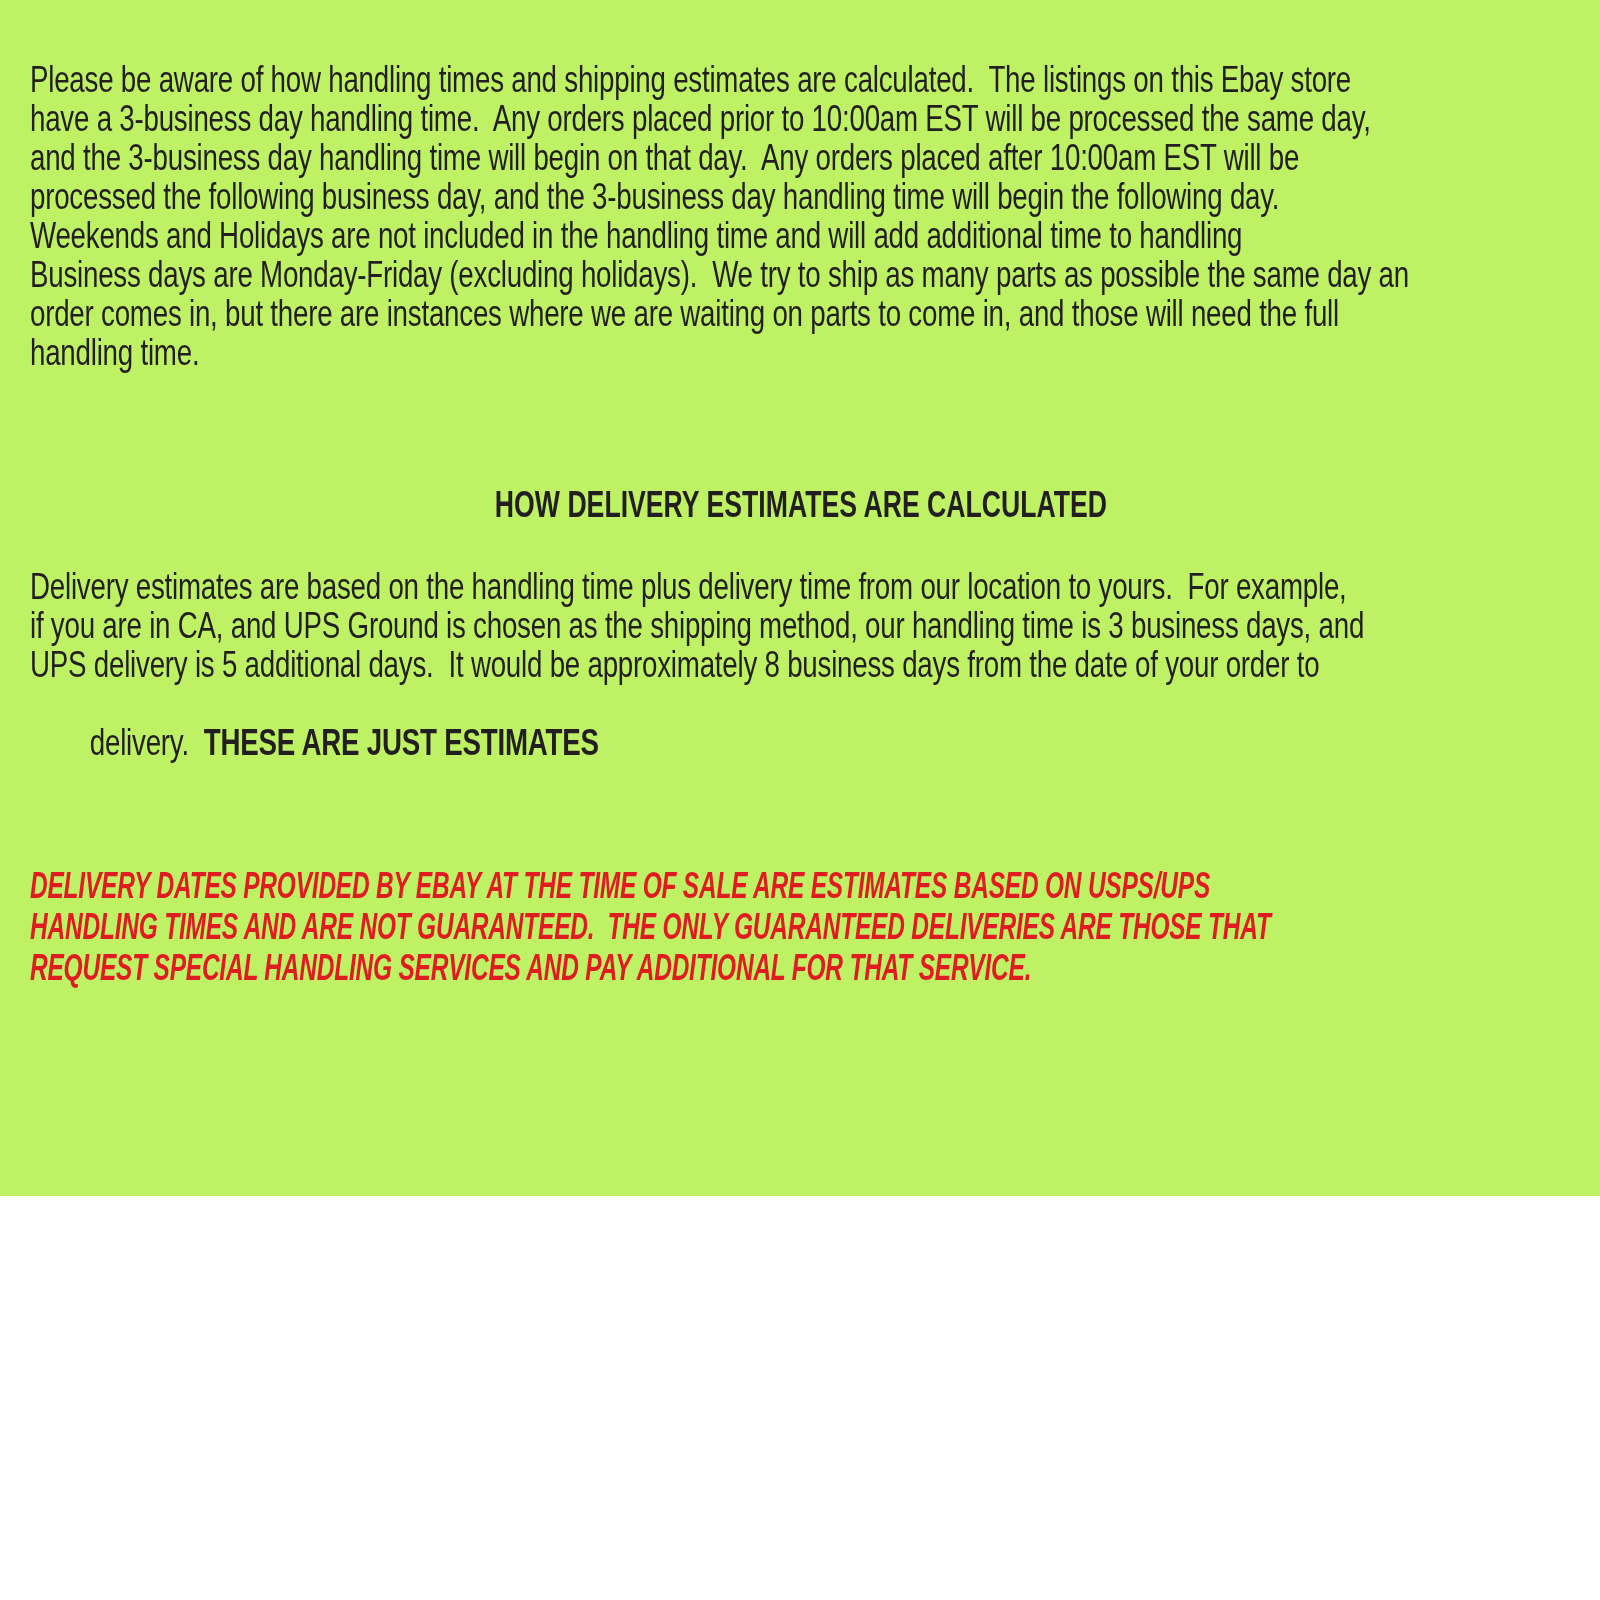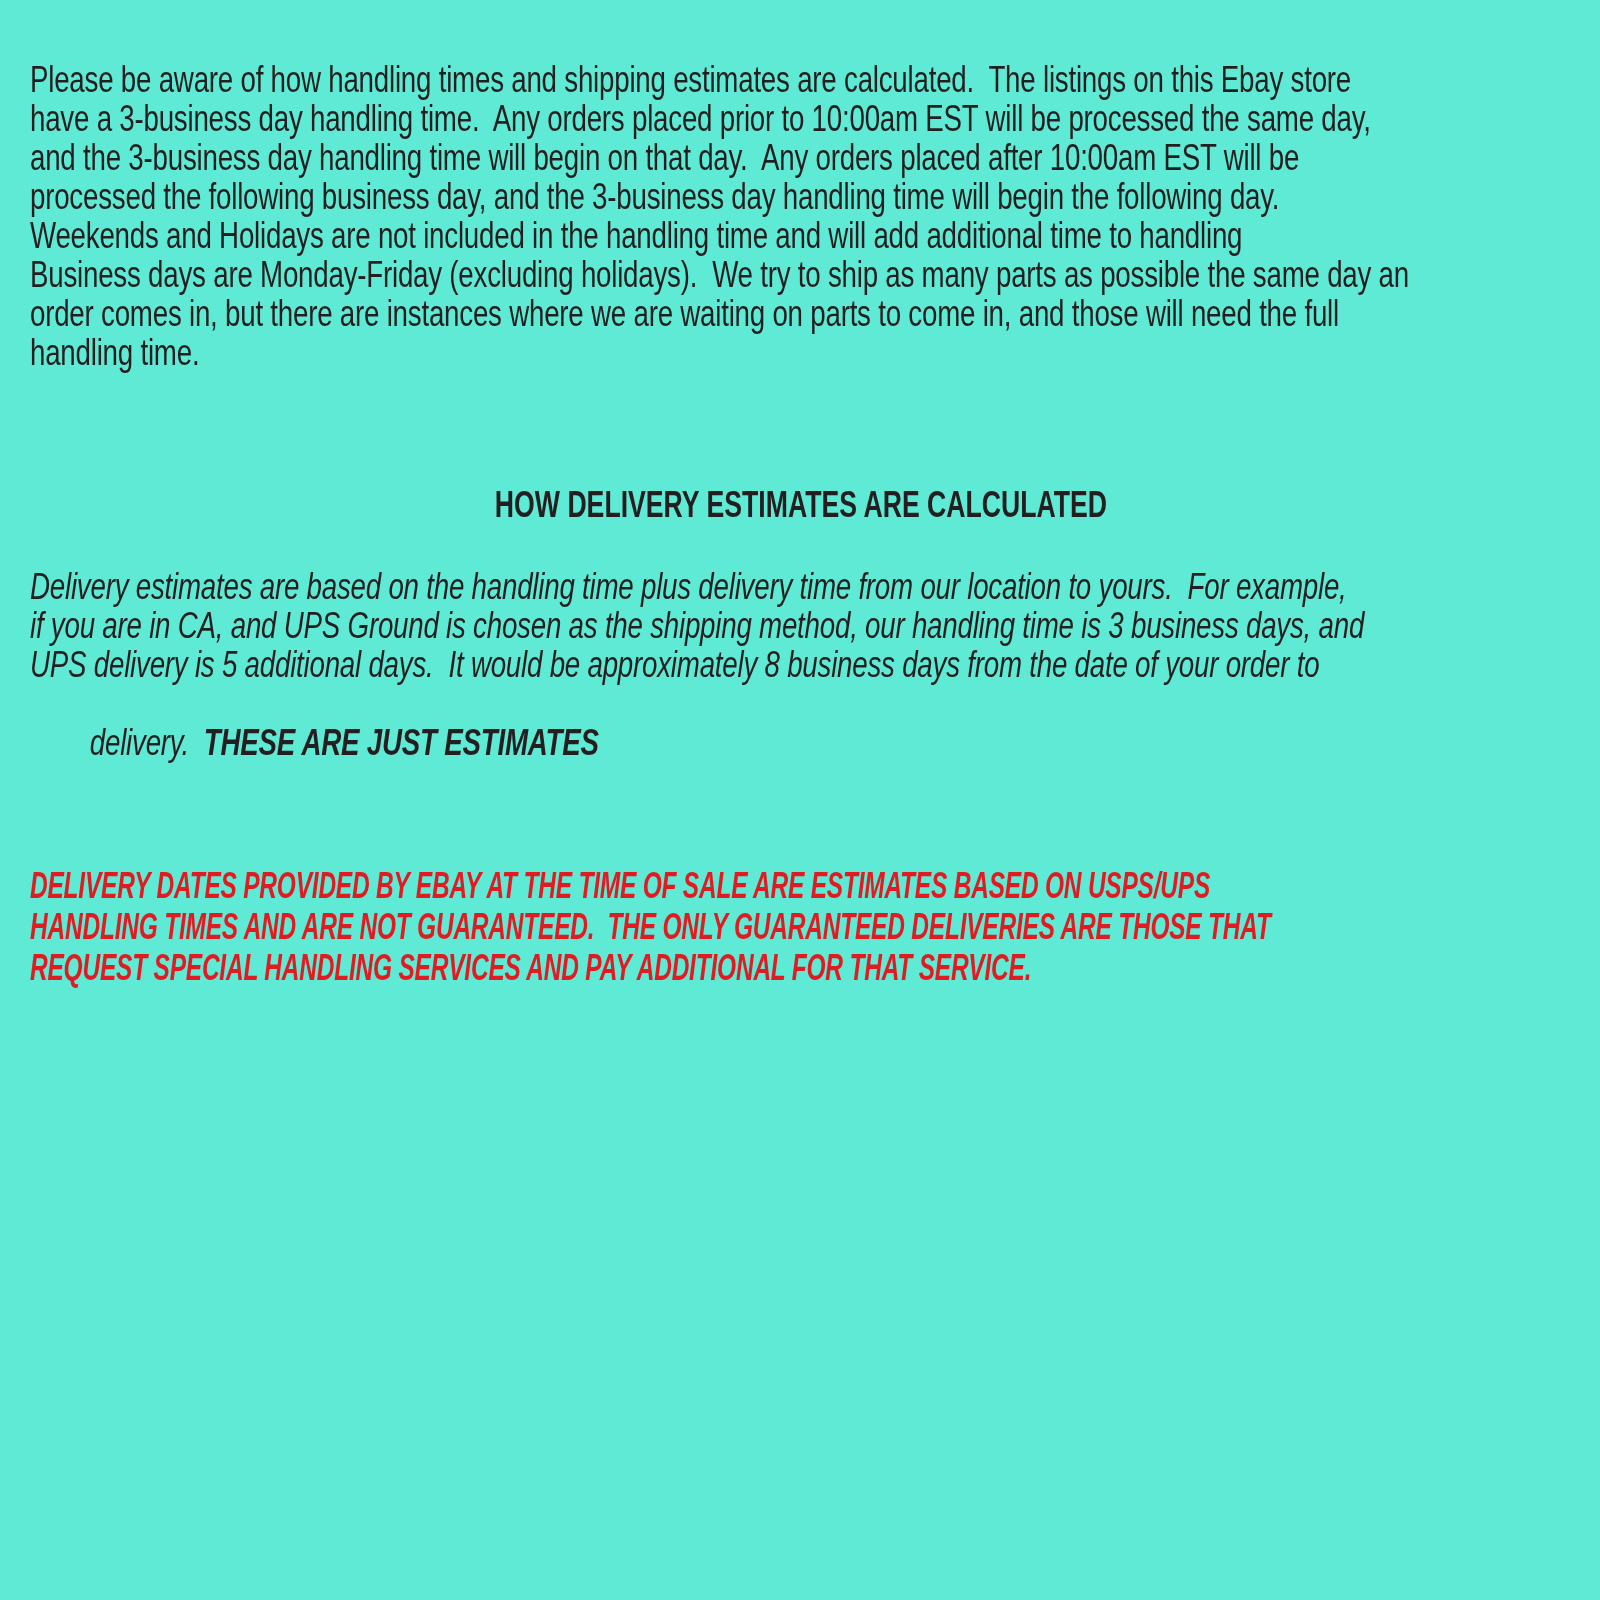--- a/index.html
+++ b/index.html
@@ -3,22 +3,22 @@
 <meta charset="utf-8">
 <style>
   html, body {
     margin: 0;
     padding: 0;
     background: #ffffff;
   }
   .page {
     position: relative;
     width: 1600px;
-    height: 1600px;
-    background: #5eead4;
+    height: 1196px;
+    background: #bef264;
     overflow: hidden;
     font-family: "Liberation Sans", sans-serif;
     color: #231f20;
   }
   .content {
     padding: 60px 28px 0 30px;
   }
   .para {
     margin: 0;
   }
@@ -35,21 +35,20 @@
     font-size: 36px;
     line-height: 39px;
     font-weight: bold;
     text-align: center;
     white-space: pre;
     transform: scaleX(0.74);
     transform-origin: 50% 50%;
   }
   .estimates {
     margin-top: 43px;
-    font-style: italic;
   }
   .bold-inline {
     font-weight: bold;
   }
   .disclaimer {
     margin-top: 64px;
     color: #e11b22;
   }
   .disclaimer .line {
     font-weight: bold;

